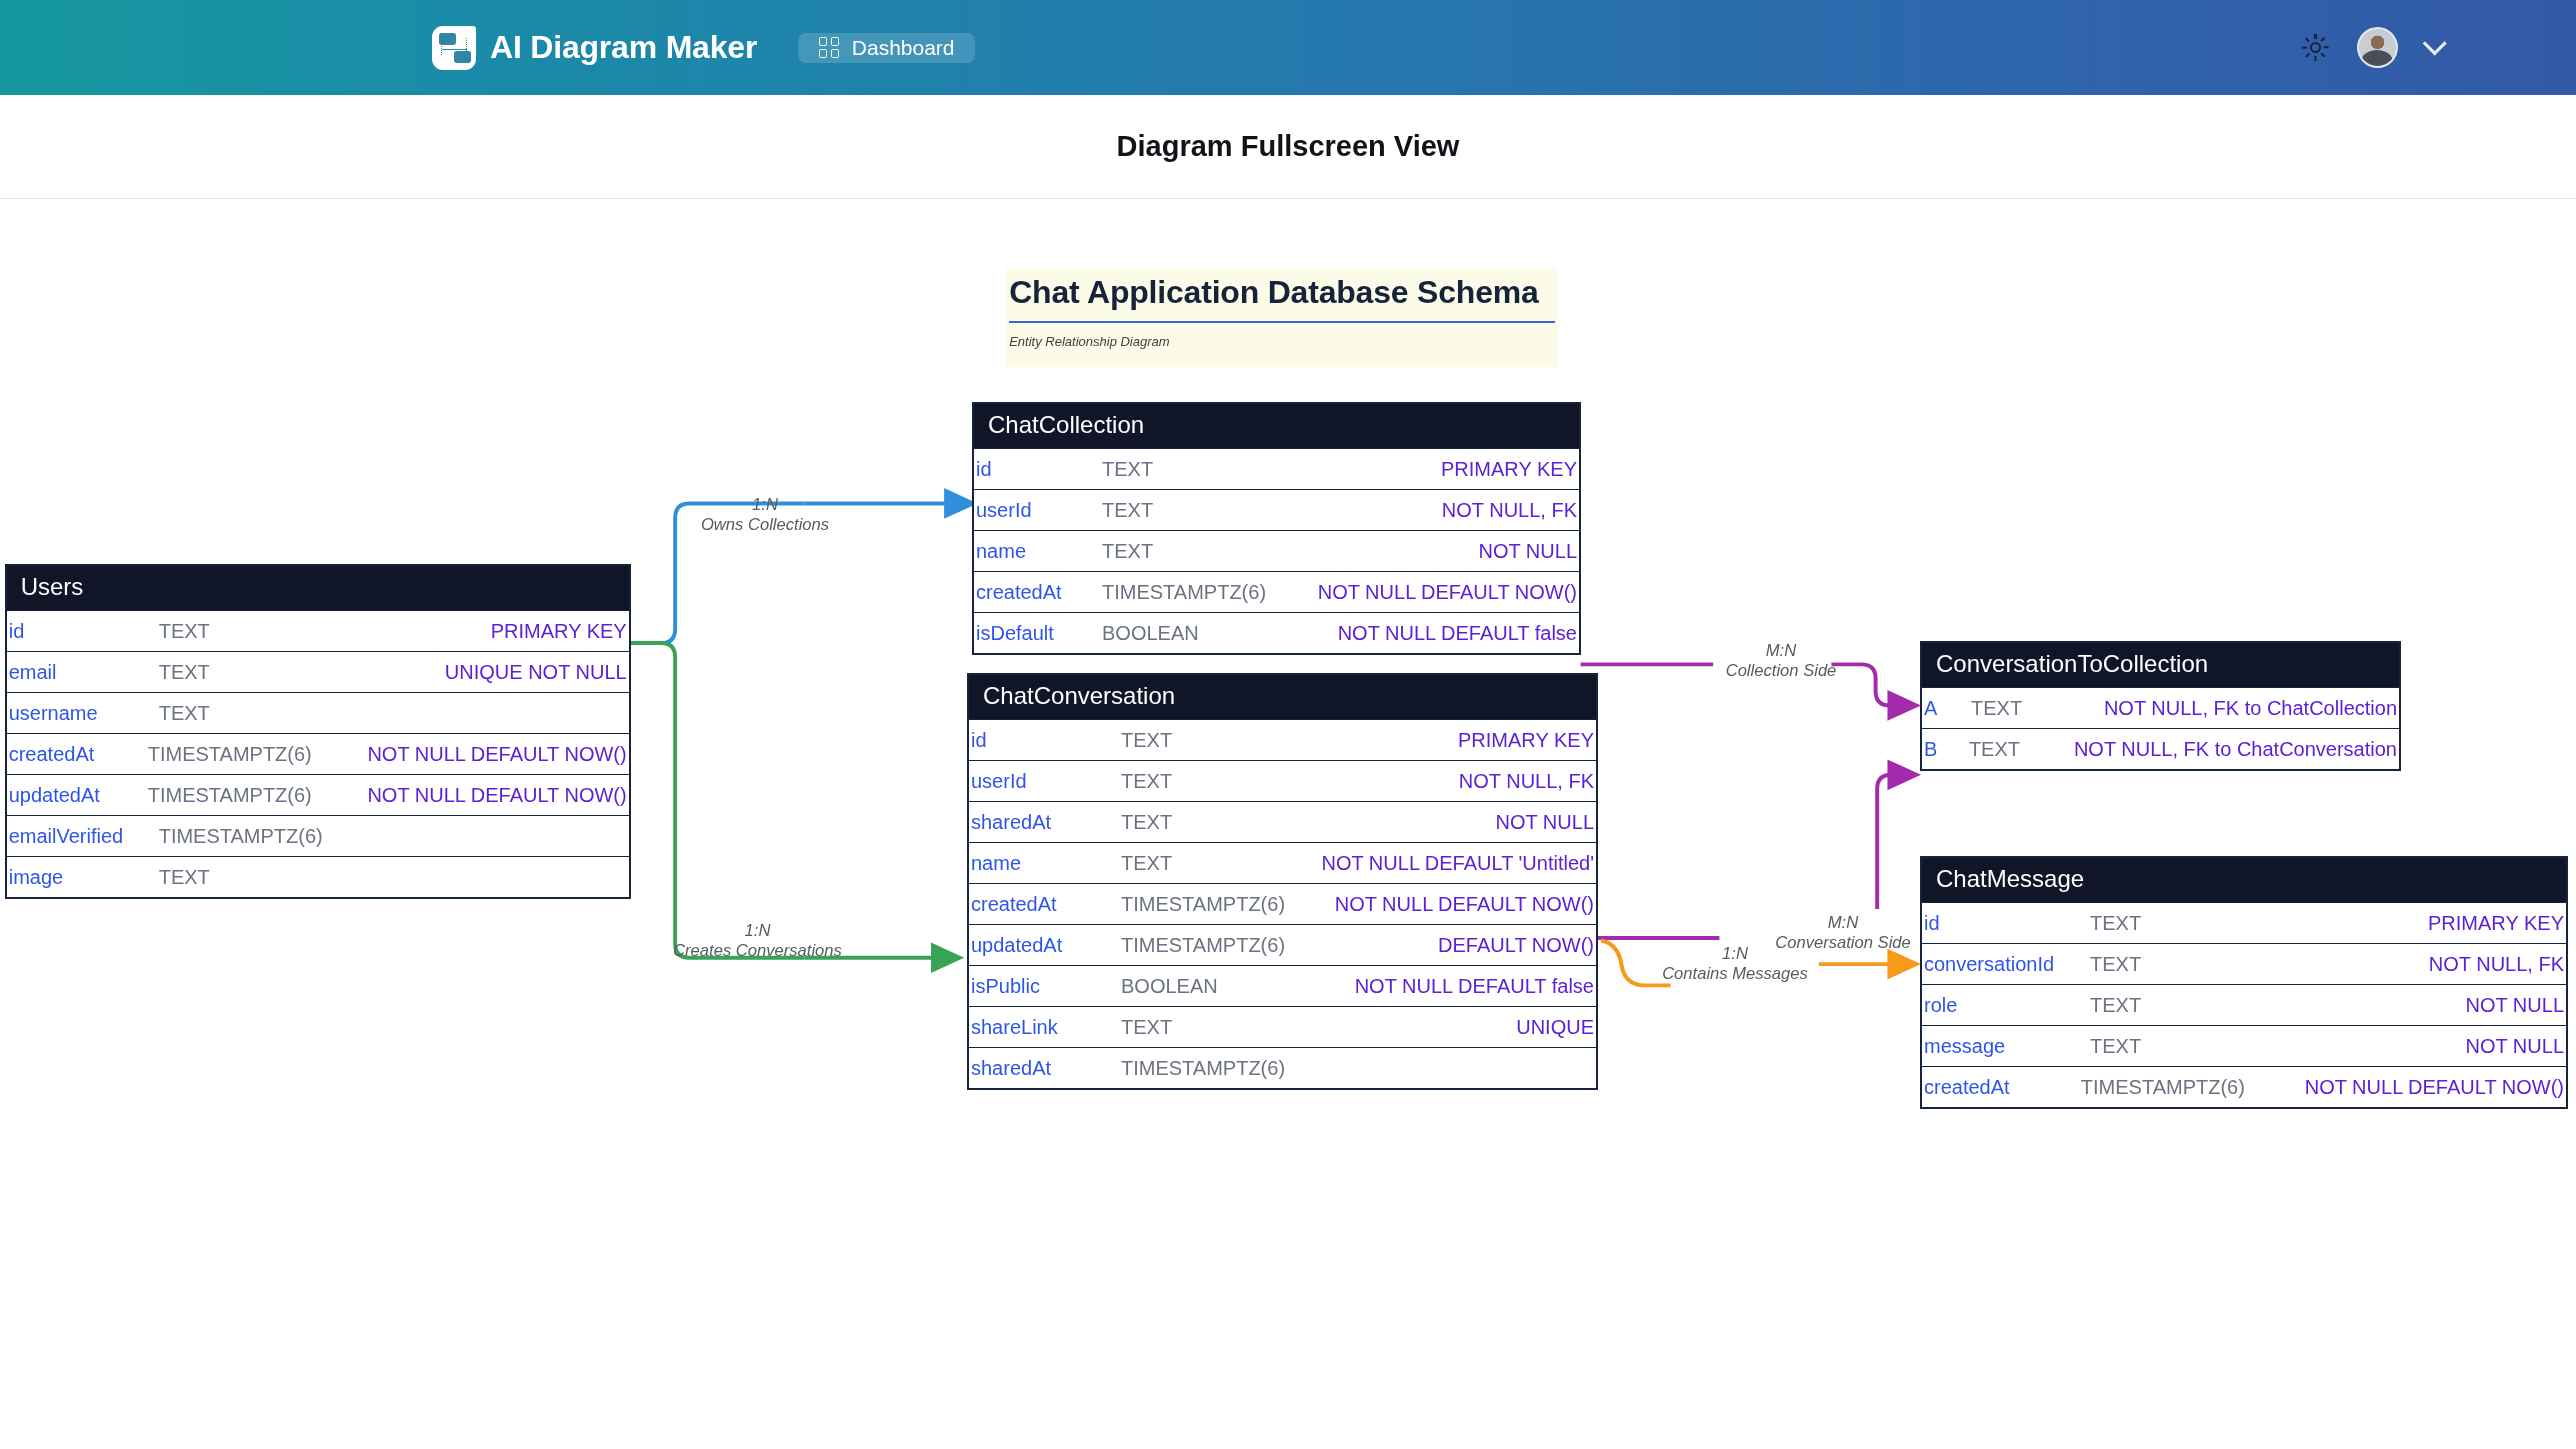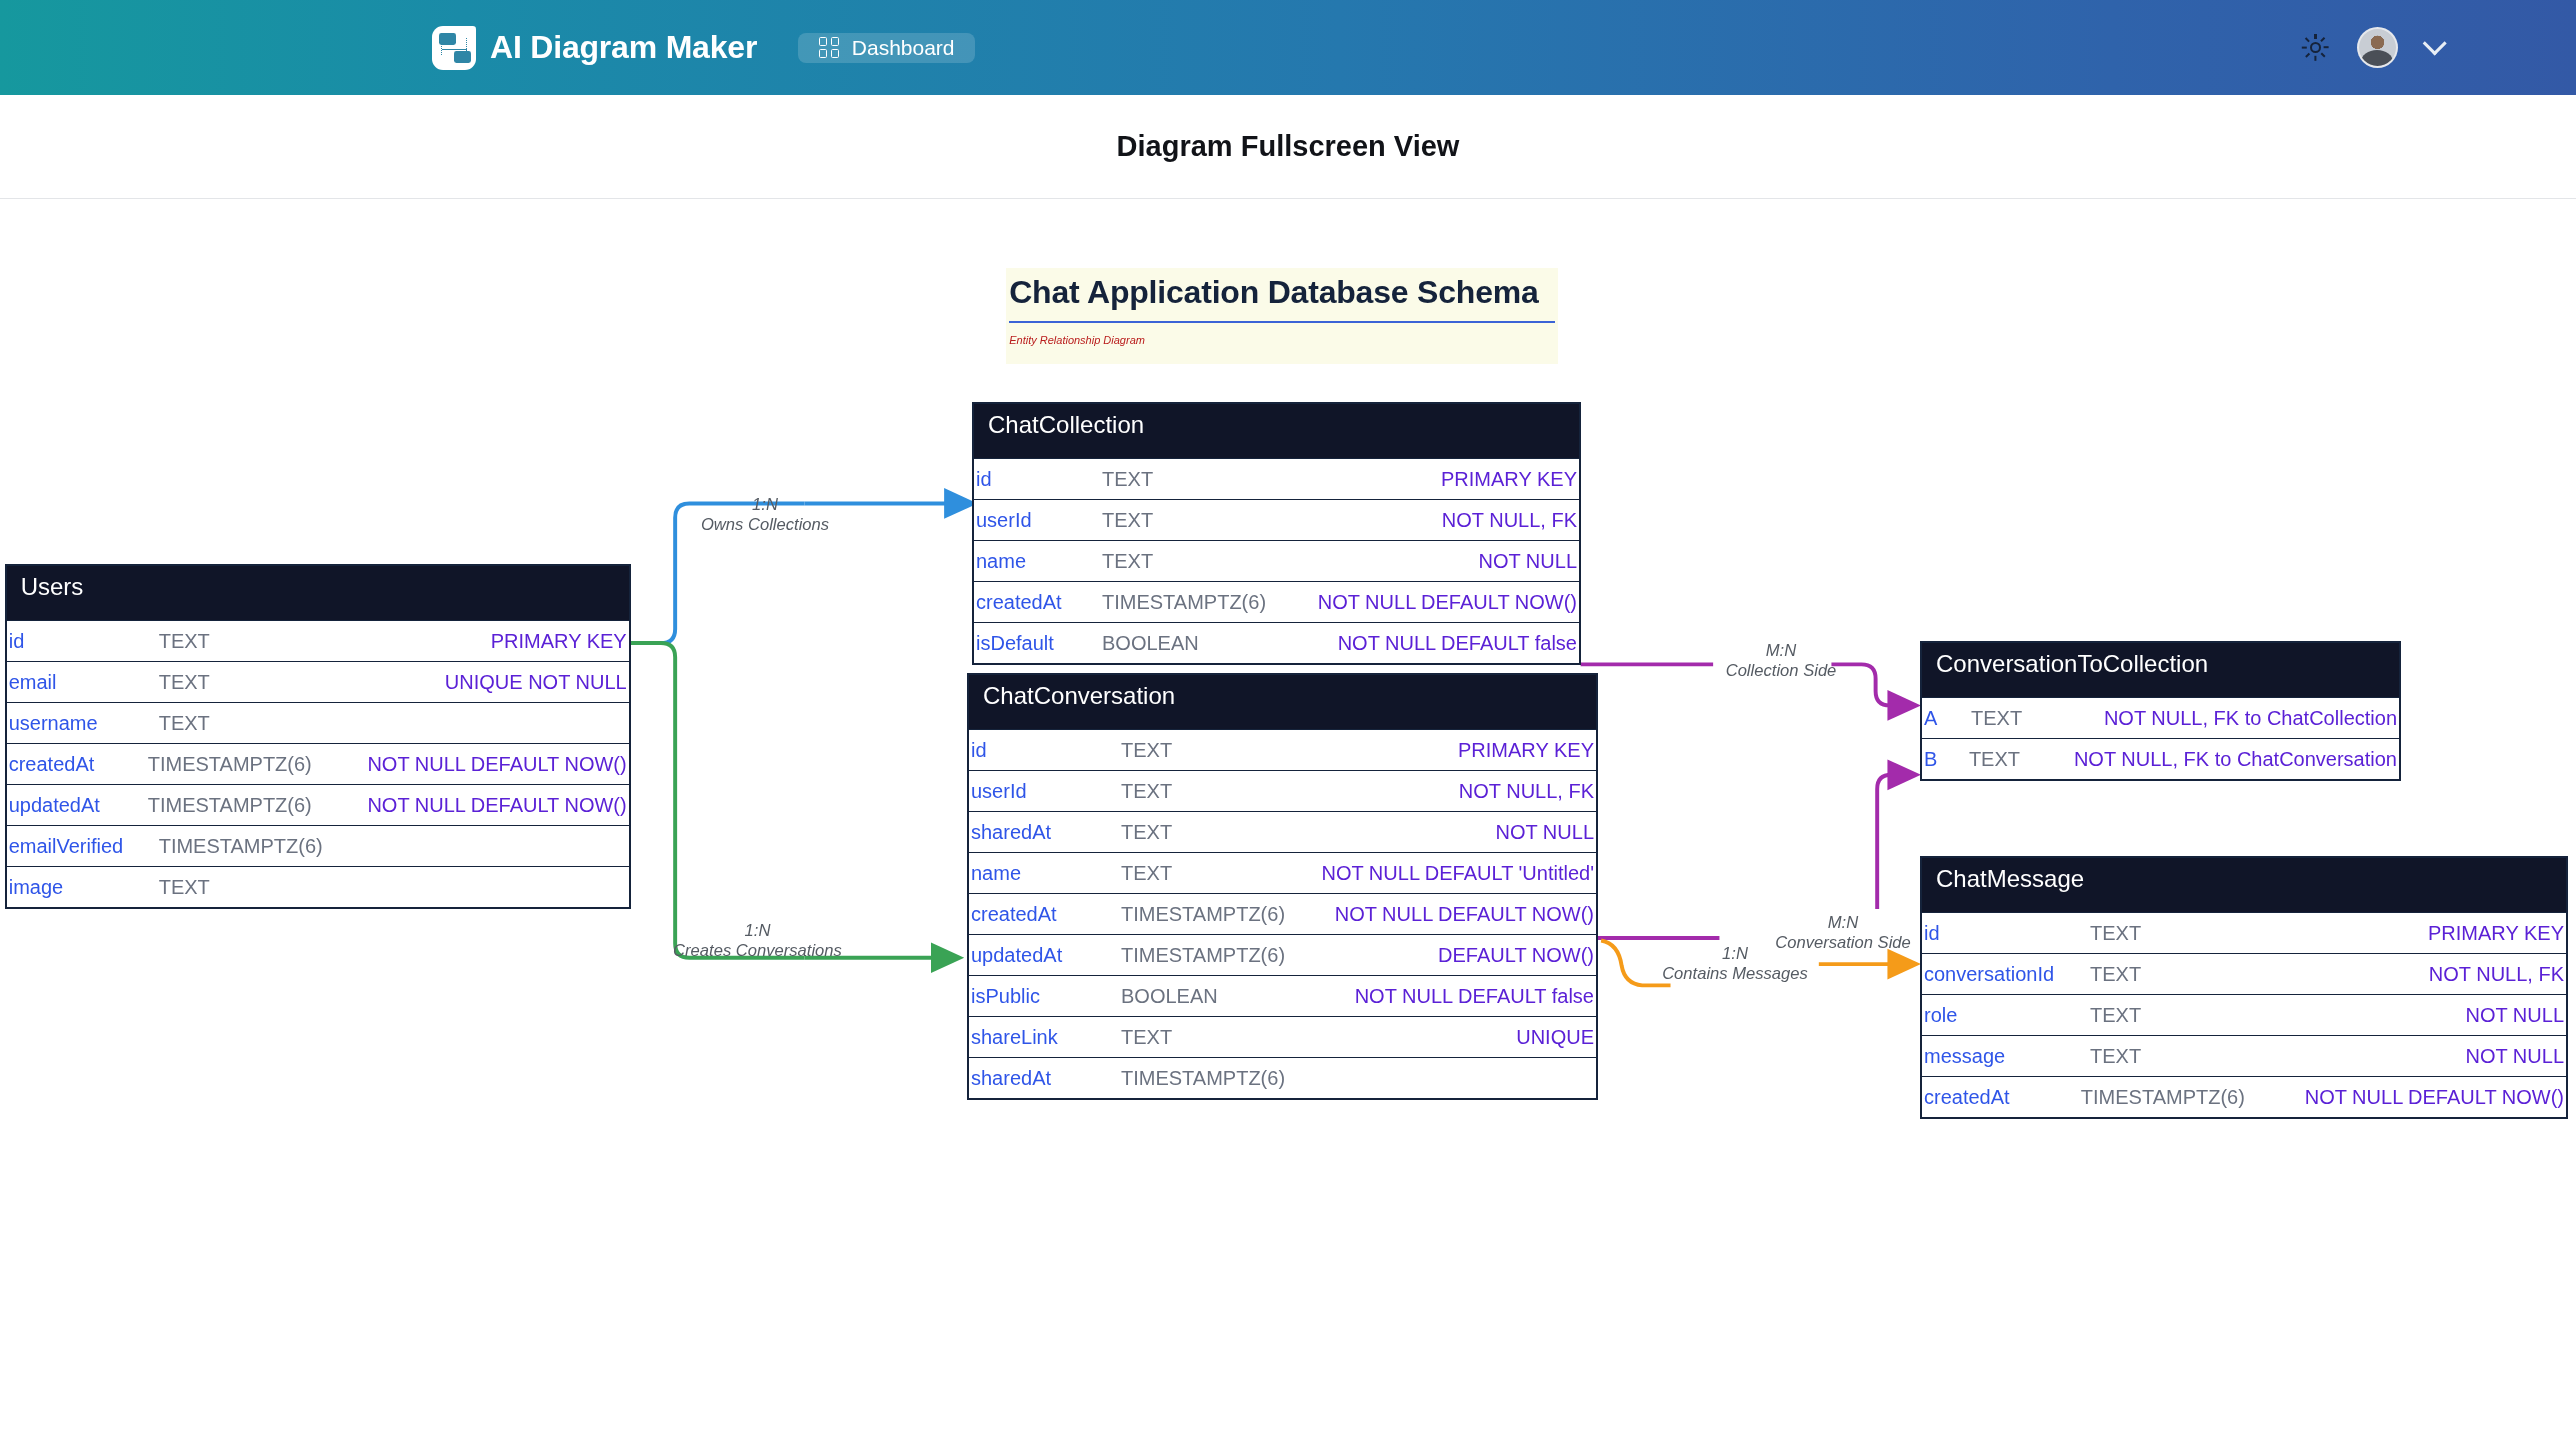--- a/index.html
+++ b/index.html
@@ -102,32 +102,32 @@
 
   
   .canvas { position: absolute; left: 0; top: 199px; width: 2576px; height: 1251px; }
 
   .schema-title-wrap {
     position: absolute; left: 1006px; top: 69px; width: 552px;
     background: #fbfbe8; padding: 6.3px 3.2px 17.4px 3.2px;
   }
   .schema-title { font-size: 32px; font-weight: 700; color: #15233b; letter-spacing: -0.2px; }
   .title-rule { height: 2.4px; background: #3b63d6; margin: 9.5px 0 11px 0; }
-  .schema-sub { font-size: 11px; font-style: italic; color: #b91c1c; }
+  .schema-sub { font-size: 13px; font-style: italic; color: #404040; }
 
   
   .tbl {
     position: absolute;
     border: 2.4px solid #15233b;
     background: #ffffff;
   }
   .tbl-head {
     background: #101528; color: #ffffff;
     font-size: 24px; font-weight: 400;
-    padding: 7px 14px 19px 14px;
+    padding: 7px 14px 9px 14px;
     white-space: nowrap;
   }
   .row {
     display: flex; align-items: center;
     border-top: 1.6px solid #15233b;
     height: 41px; padding: 0 2px;
     font-size: 20px;
     background: #ffffff;
   }
   .row:first-of-type { border-top: none; }

